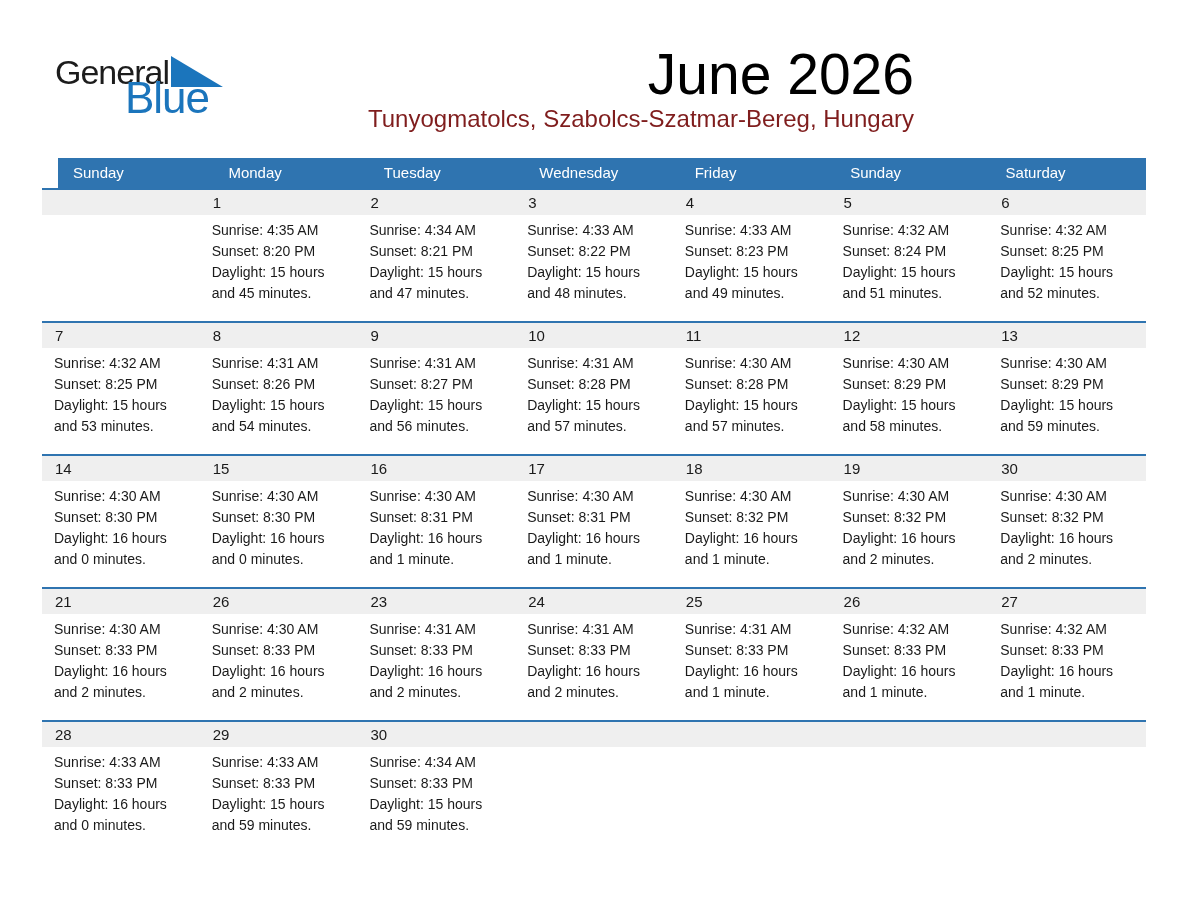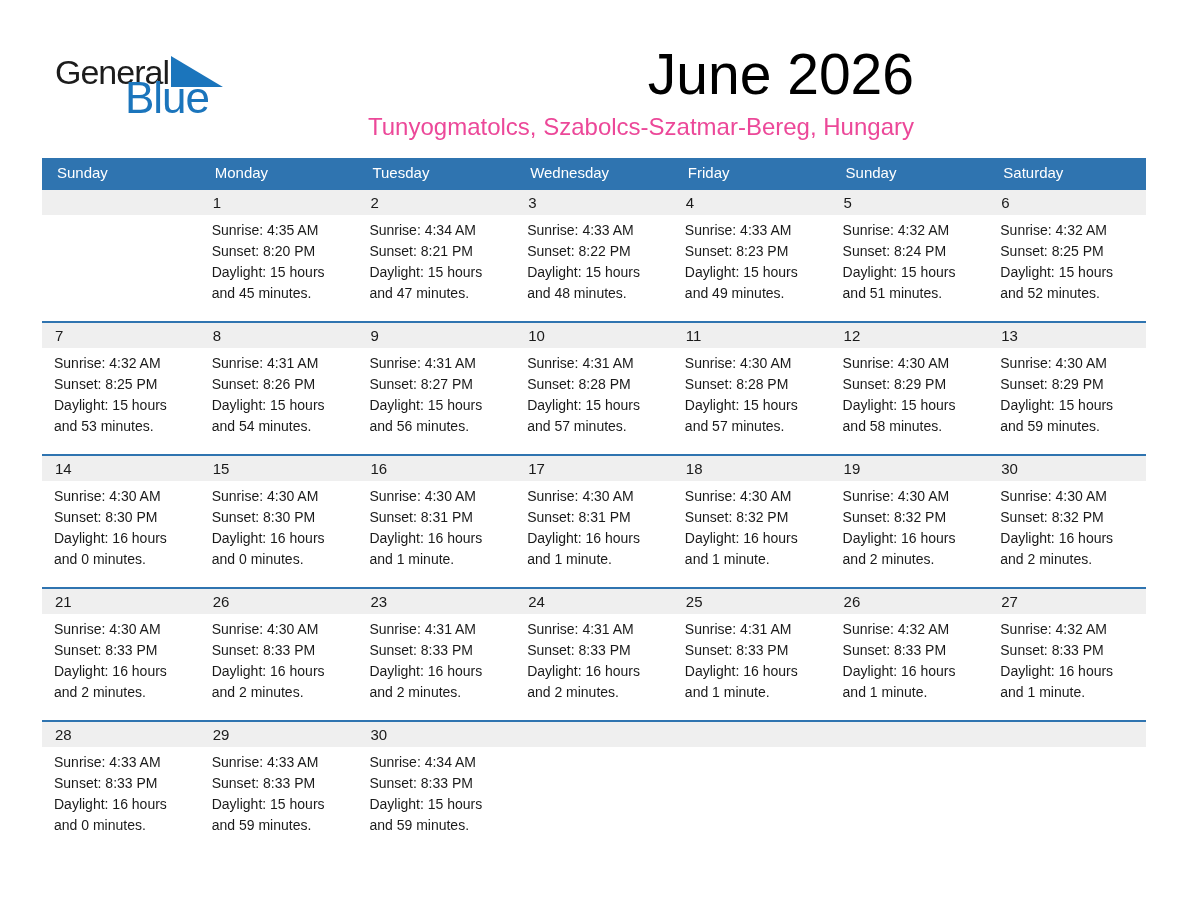--- a/index.html
+++ b/index.html
@@ -25,27 +25,27 @@
     background: #1B75BC;
     clip-path: polygon(0 0, 100% 100%, 0 100%);
     margin-left: 2px; margin-bottom: 3px;
   }
   .logo-blue {
     font-size: 44px; line-height: 34px; color: #1B75BC;
     margin-top: -9px; padding-left: 70px; letter-spacing: -1px;
   }
   .titles { position: absolute; right: 42px; top: 50px; text-align: right; }
   .month-title { font-size: 57px; line-height: 48px; color: #000; }
-  .location-title { font-size: 24px; line-height: 30px; margin-top: 14px; color: #ec4899; }
+  .location-title { font-size: 24px; line-height: 30px; margin-top: 6px; color: #7f1d1d; }
 
   
   .calendar { margin: 0 42px; width: 1104px; }
   .weekday-row {
     display: grid; grid-template-columns: repeat(7, 1fr);
-    background: #2F74B0; height: 30px;
+    background: #2F74B0; height: 30px; margin-left: 16px;
   }
   .weekday {
     color: #ffffff; font-size: 15px; line-height: 30px;
     padding-left: 15px; white-space: nowrap; overflow: hidden;
   }
   .week-row {
     display: grid; grid-template-columns: repeat(7, 1fr);
     border-top: 2px solid #2F74B0;
     height: 133px;
   }

